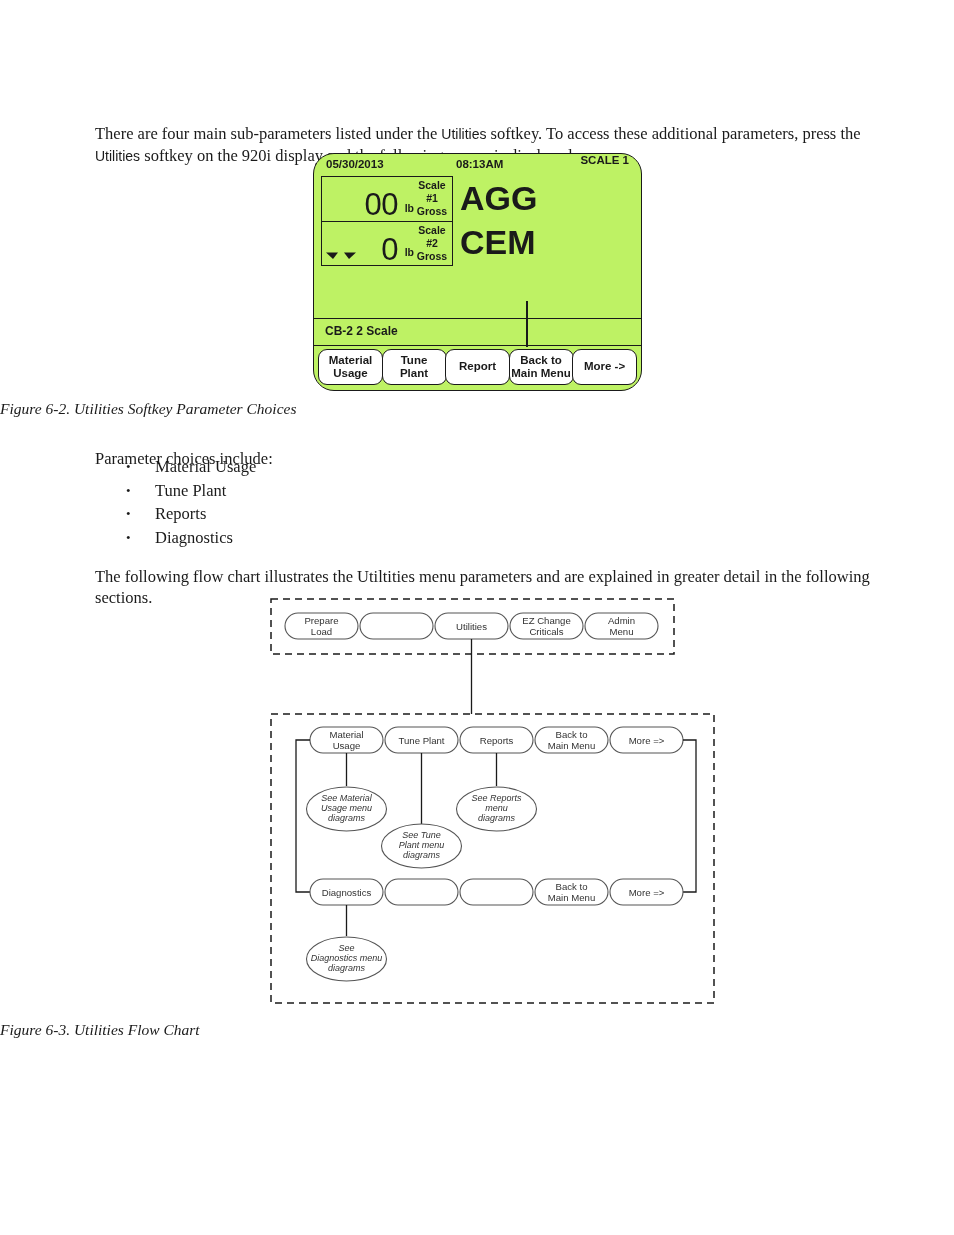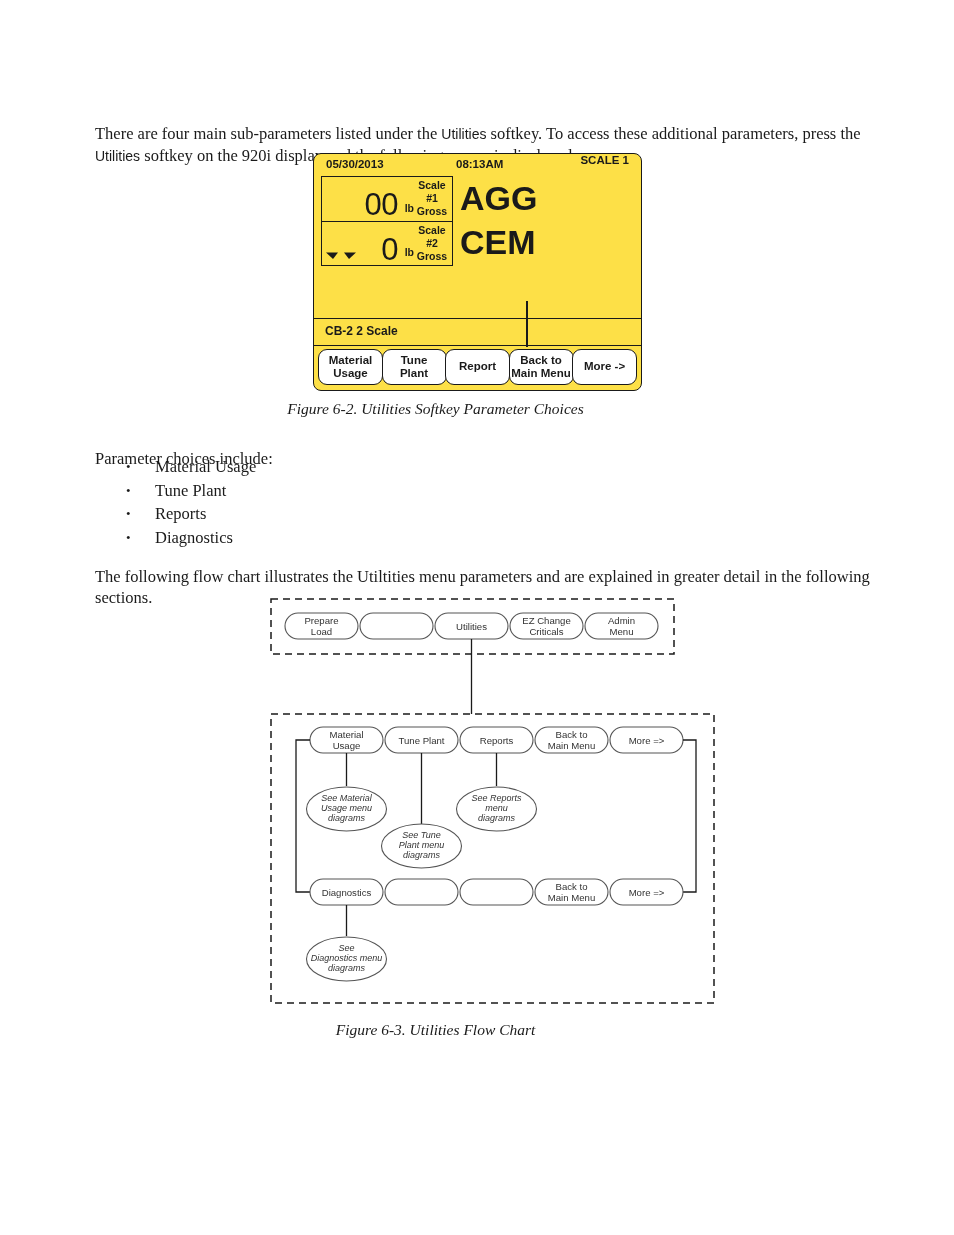--- a/index.html
+++ b/index.html
@@ -55,39 +55,38 @@
     position: absolute;
     left: 6px;
     top: 0;
     font-size: 13px;
   }
 
   .fig-caption {
     position: absolute;
     width: 871px;
     left: 0;
-    text-align: center;
     font-family: "Liberation Serif", serif;
     font-style: italic;
     font-size: 15.5px;
     color: #1a1a1a;
   }
   #fig-6-2-caption { top: 400px; }
   #fig-6-3-caption { top: 1021px; }
 
   
   #indicator-display {
     position: absolute;
     left: 313px;
     top: 153px;
     width: 329px;
     height: 238px;
     border: 1.6px solid #1a1a1a;
-    border-radius: 8px;
-    background: #fde047;
+    border-radius: 21px;
+    background: #bef264;
     font-family: "Liberation Sans", sans-serif;
     overflow: hidden;
   }
   .disp-topbar {
     position: absolute;
     left: 0; top: 0;
     width: 100%;
     height: 22px;
     font-size: 11.5px;
     font-weight: bold;

